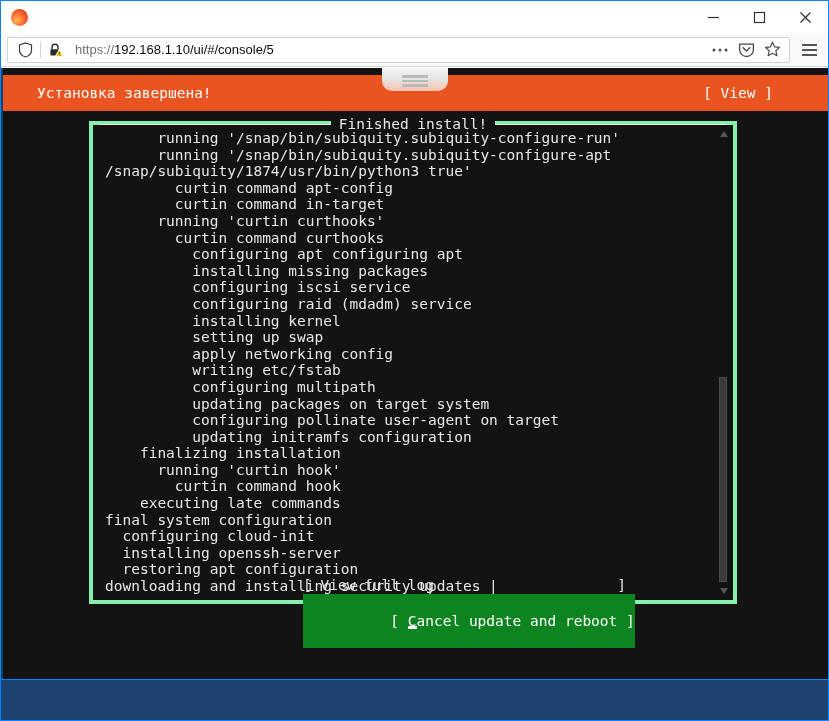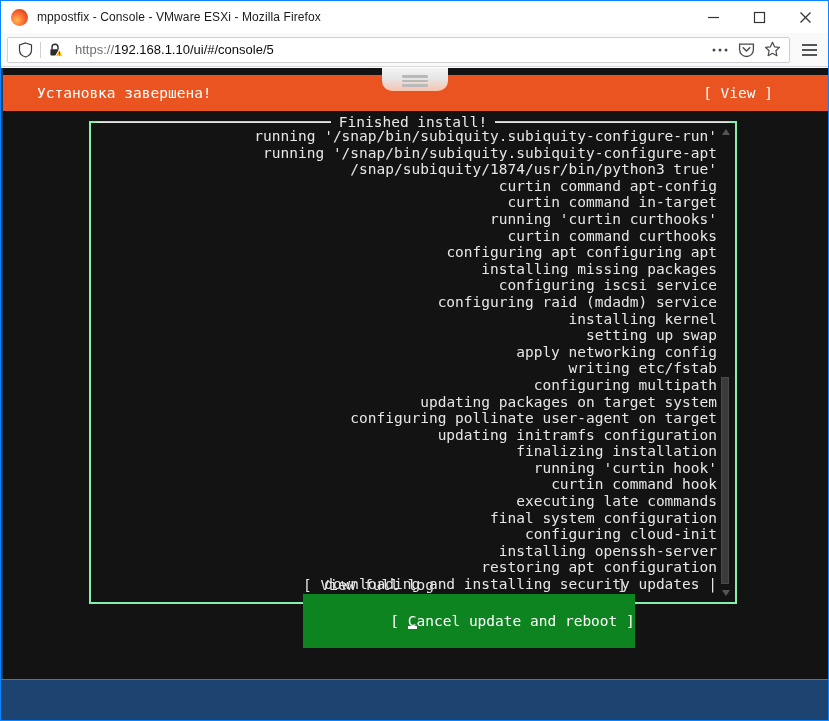--- a/index.html
+++ b/index.html
@@ -160,22 +160,21 @@
     position: absolute;
     left: 2px; right: 0; top: 43px; bottom: 52px;
     background: #131313;
   }
 
   
   #logbox {
     position: absolute;
     left: 86px; top: 10px;
     width: 648px; height: 483px;
-    border: 2px solid #86efac;
-    text-align: right;
+    border: 4px solid #86efac;
   }
   #logbox-title {
     position: absolute;
     top: -9px;
     left: 0; right: 0;
     display: flex;
     align-items: center;
     justify-content: center;
     padding: 0 6px;
     z-index: 3;
@@ -199,21 +198,21 @@
   #log-lines {
     position: absolute;
     left: 1px; right: 18px; top: 5px; bottom: 2px;
     overflow: hidden;
     font-family: "DejaVu Sans Mono", "Liberation Mono", monospace;
     font-size: 14.5px;
     line-height: 16.6px;
     color: #e6e6e6;
     white-space: pre;
   }
-  #log-lines .line { height: 16.6px; }
+  #log-lines .line { height: 16.6px; margin-left: 11px; }
 
   
   #log-scroll {
     position: absolute;
     right: 3px; top: 4px; bottom: 4px;
     width: 12px;
   }
   #sb-up, #sb-down {
     position: absolute; left: 2px;
     width: 0; height: 0;
@@ -279,21 +278,20 @@
     background: #1b4068;
   }
 </style>
 </head>
 <body>
 
 <div id="window">
 
   <div id="titlebar">
     <div id="ff-logo"></div>
-    <div id="title-text">mppostfix - Console - VMware ESXi - Mozilla Firefox</div>
     <div id="win-controls">
       <div class="win-btn">
         <svg width="13" height="13" viewBox="0 0 13 13">
             <line x1="1" y1="6.5" x2="12" y2="6.5" stroke="#333" stroke-width="1.2"></line>
           </svg>
       </div>
       <div class="win-btn">
         <svg width="13" height="13" viewBox="0 0 13 13">
             <rect x="1.5" y="1.5" width="10" height="10" fill="none" stroke="#333" stroke-width="1.2"></rect>
           </svg>

